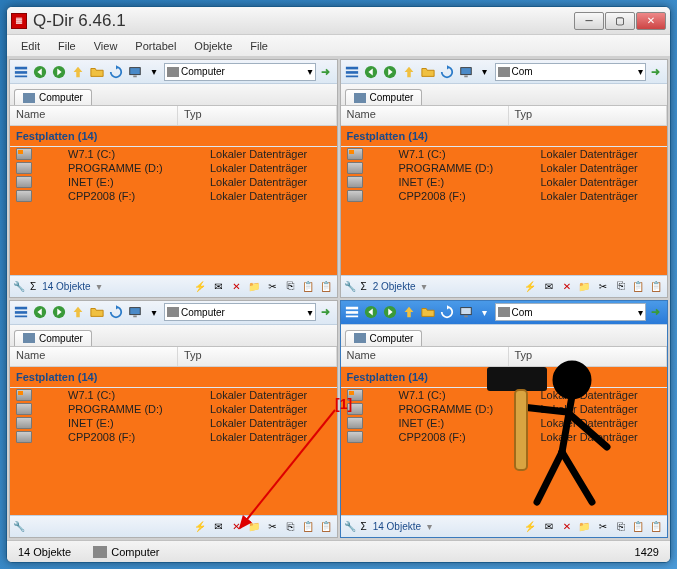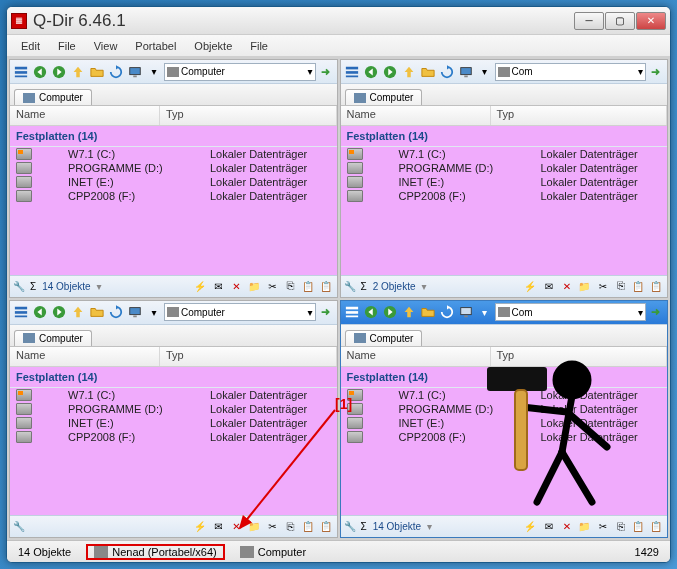--- a/index.html
+++ b/index.html
@@ -19,23 +19,23 @@
 .pane-toolbar { height: 24px; background: linear-gradient(#f0f4fa, #dce8f4); border-bottom: 1px solid #c0d0e0; display: flex; align-items: center; padding: 0 2px; gap: 1px; overflow: hidden; }
 .pane.active .pane-toolbar { background: linear-gradient(#4a9ae8, #2a7ad8); }
 .tb-btn { width: 18px; height: 18px; display: flex; align-items: center; justify-content: center; cursor: pointer; border-radius: 2px; font-size: 10px; }
 .tb-addr { flex: 1; min-width: 40px; height: 18px; background: #fff; border: 1px solid #a0b0c0; display: flex; align-items: center; padding: 0 2px; font-size: 10px; overflow: hidden; }
 .tb-addr-icon { width: 12px; height: 10px; background: #888; margin-right: 2px; flex-shrink: 0; }
 .pane-tabs { height: 22px; background: linear-gradient(#f8f8f8, #e8e8e8); display: flex; align-items: flex-end; padding-left: 4px; border-bottom: 1px solid #c0c0c0; }
 .pane-tab { background: linear-gradient(#fff, #f0f0f0); border: 1px solid #b0b0b0; border-bottom: none; padding: 2px 8px; border-radius: 3px 3px 0 0; display: flex; align-items: center; gap: 4px; font-size: 10px; cursor: pointer; }
 .tab-icon { width: 12px; height: 10px; background: #6a8aaa; }
 .list-header { height: 20px; background: linear-gradient(#fdfdfd, #ececec); border-bottom: 1px solid #d0d0d0; display: flex; }
 .col-head { padding: 2px 6px; border-right: 1px solid #d8d8d8; color: #444; cursor: pointer; }
-.col-head.name { width: 150px; }
+.col-head.name { width: 168px; }
 .col-head.typ { flex: 1; }
-.list-body { flex: 1; overflow: hidden; background: #f0abfc; }
+.list-body { flex: 1; overflow: hidden; background: #f97316; }
 .group-head { font-weight: bold; padding: 4px 6px; color: #1a4a8a; border-bottom: 1px solid #e0e8f0; }
 .row { display: flex; padding: 1px 6px; align-items: center; }
 .row-icon { width: 16px; height: 12px; margin-right: 4px; flex-shrink: 0; }
 .drive-icon { background: linear-gradient(#ccc, #999); border: 1px solid #777; border-radius: 1px; position: relative; }
 .drive-icon.win::before { content: ""; position: absolute; left: 1px; top: 1px; width: 5px; height: 4px; background: #f80; }
 .row-name { width: 130px; color: #222; margin-left: 32px; }
 .row-typ { color: #222; padding-left: 12px; }
 .pane-footer { height: 22px; background: linear-gradient(#f0f4fa, #dce8f4); border-top: 1px solid #c0d0e0; display: flex; align-items: center; padding: 0 2px; gap: 2px; font-size: 10px; }
 .ft-count { color: #1a4a8a; padding: 0 4px; }
 .ft-sep { flex: 1; }
@@ -489,24 +489,20 @@
         <span class="ft-icon">✂</span>
         <span class="ft-icon">⎘</span>
         <span class="ft-icon">📋</span>
         <span class="ft-icon">📋</span>
       </div>
     </div>
   </div>
 
   <div class="statusbar">
     <span class="status-seg">14 Objekte</span>
-    <span class="status-seg highlighted">
-      <span class="status-icon"></span>
-      <span>Nenad (Portabel/x64)</span>
-    </span>
     <span class="status-seg">
       <span class="status-icon"></span>
       <span>Computer</span>
     </span>
     <span class="status-spacer"></span>
     <span class="status-seg">1429</span>
   </div>
 </div>
 
 <div class="annotation" style="left:230px; top:400px; width:120px; height:140px;">

